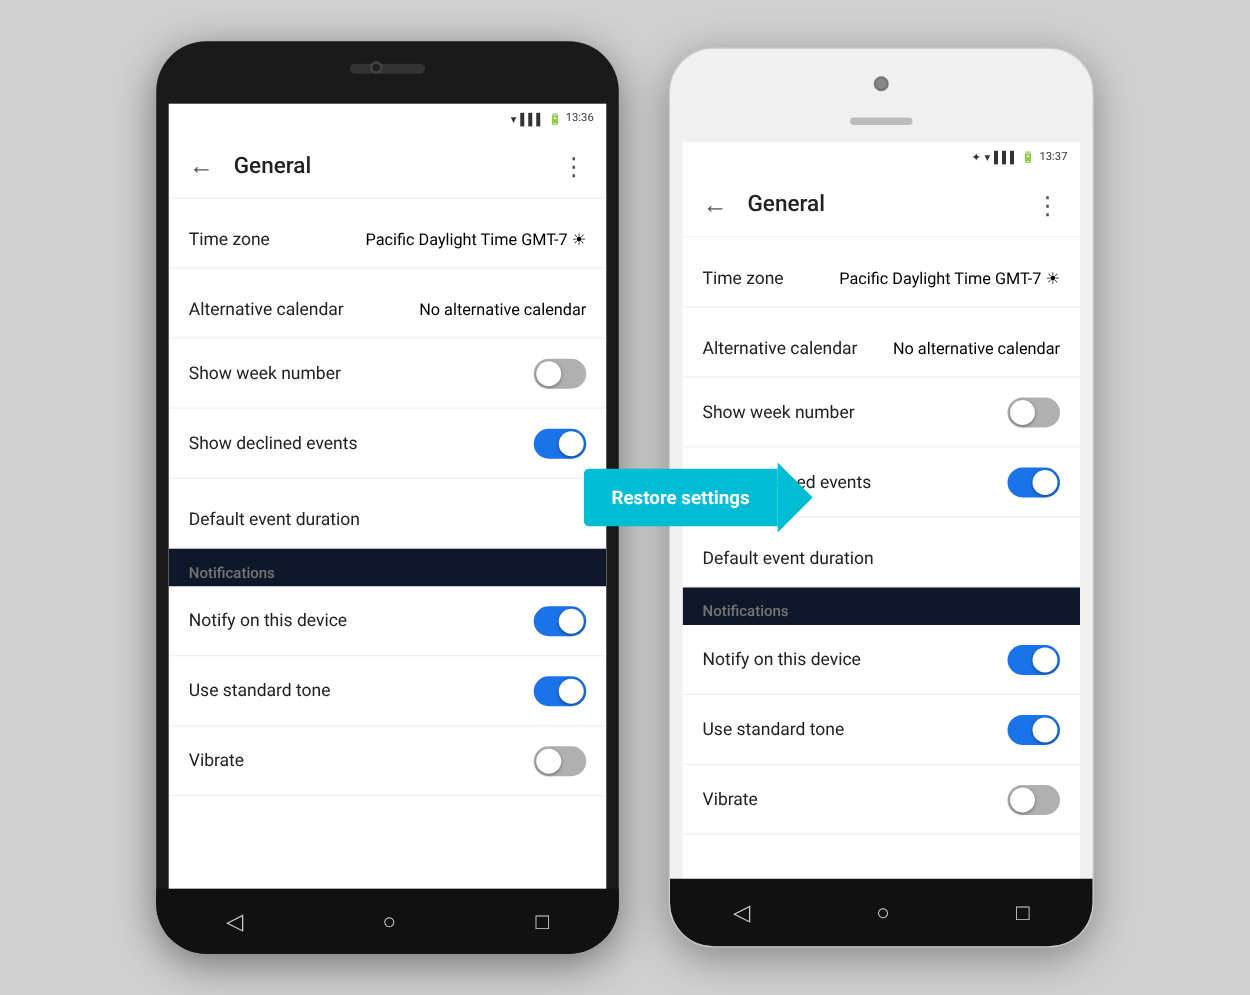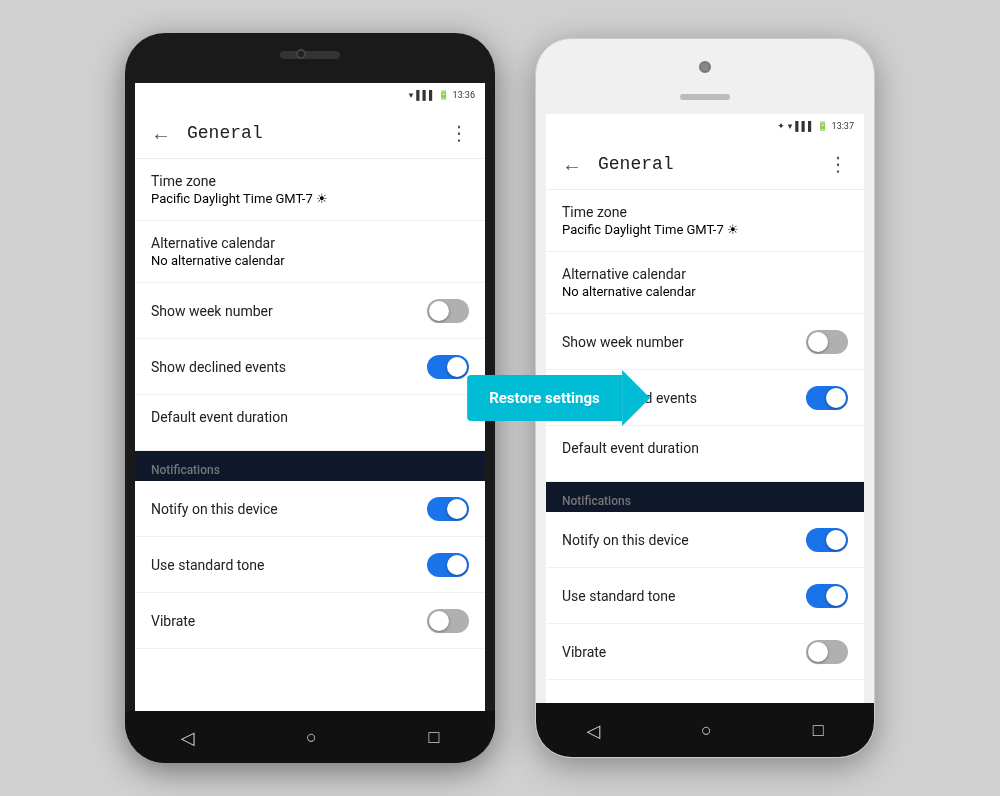--- a/index.html
+++ b/index.html
@@ -164,21 +164,20 @@
       width: 36px;
       text-align: center;
       cursor: pointer;
     }
     .app-bar .title {
       flex: 1;
       font-size: 18px;
       font-weight: 500;
       color: #212121;
       margin-left: 8px;
-      font-family: Liberation Mono, monospace;
     }
     .app-bar .more-icon {
       font-size: 20px;
       color: #555;
       width: 36px;
       text-align: center;
       cursor: pointer;
     }
 
     
@@ -190,22 +189,22 @@
 
     .setting-item {
       padding: 14px 16px;
       border-bottom: 1px solid #f0f0f0;
       display: flex;
       align-items: center;
       justify-content: space-between;
       min-height: 56px;
     }
     .setting-item.tall {
-      flex-direction: column;
-      align-items: flex-start;
+      flex-direction: row;
+      align-items: flex-end;
       gap: 2px;
     }
     .setting-label {
       font-size: 14px;
       color: #212121;
       font-weight: 400;
     }
     .setting-value {
       font-size: 13px;
       color: #000000;

